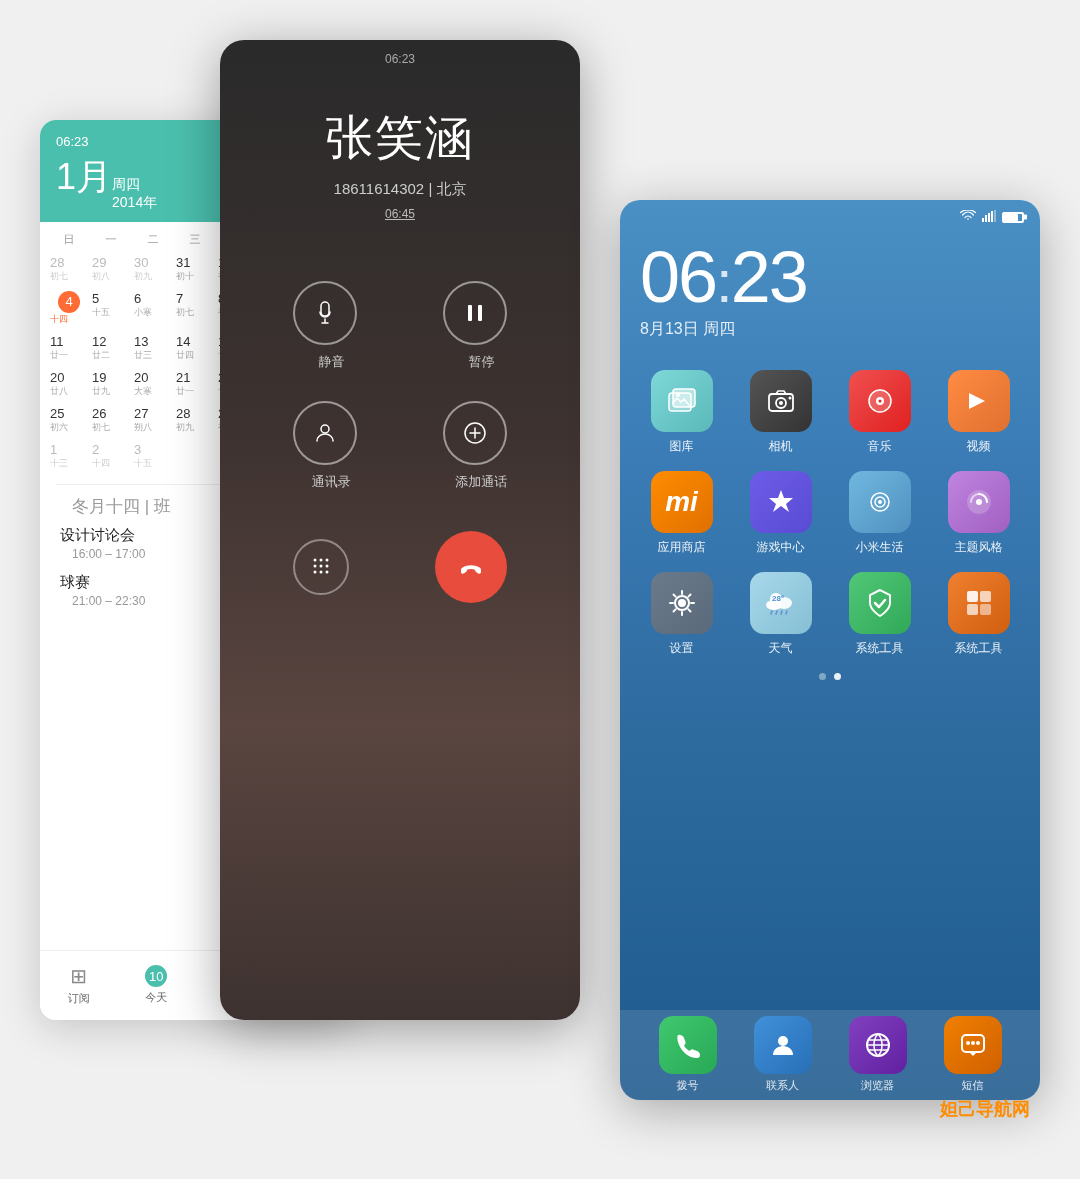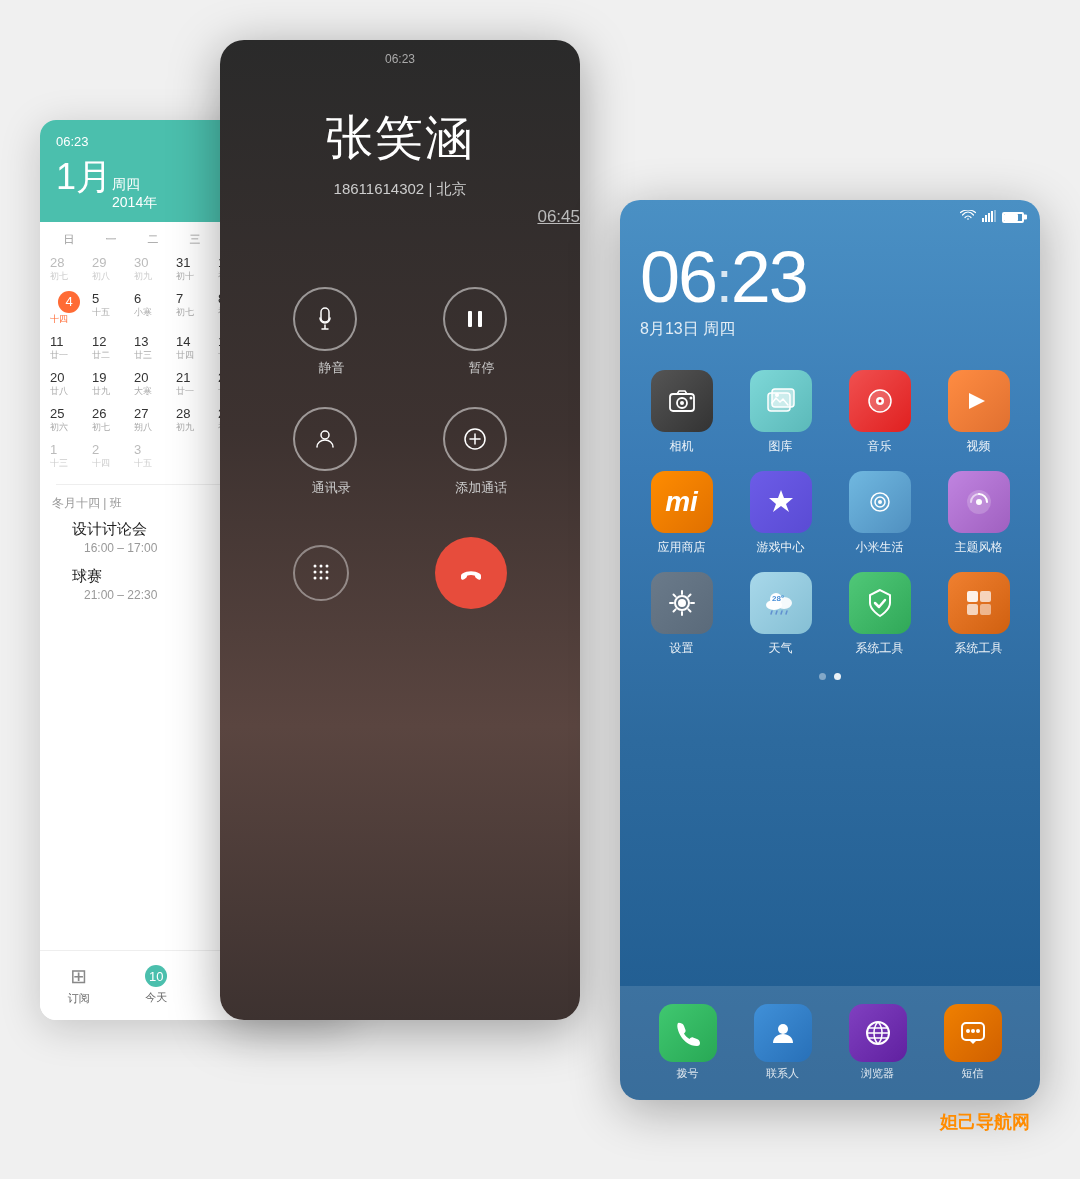--- a/index.html
+++ b/index.html
@@ -98,26 +98,26 @@
     }
     .cal-day.today .lunar { color: #ff6b35; }
     .cal-day.dim { color: #bbb; }
     .cal-day.dim .lunar { color: #ccc; }
     .cal-divider {
       height: 1px;
       background: #eee;
       margin: 4px 16px;
     }
     .cal-event-date {
-      font-size: 12px;
+      font-size: 17px;
       color: #999;
-      padding: 6px 12px 2px;
+      padding: 6px 32px 2px;
     }
     .cal-event {
-      padding: 6px 32px;
+      padding: 6px 20px;
     }
     .cal-event-title {
       font-size: 15px;
       font-weight: 500;
       color: #222;
     }
     .cal-event-time {
       font-size: 12px;
       color: #999;
       margin-top: 2px;
@@ -186,22 +186,22 @@
       margin-top: 40px;
       letter-spacing: 2px;
     }
     .phone-caller-info {
       text-align: center;
       font-size: 15px;
       color: #ccc;
       margin-top: 10px;
     }
     .phone-duration {
-      text-align: right;
-      font-size: 17px;
+      text-align: center;
+      font-size: 12px;
       color: #bbb;
       margin-top: 8px;
       text-decoration: underline;
     }
     .phone-btns-row {
       display: flex;
       justify-content: space-around;
       padding: 60px 30px 0;
     }
     .phone-btn {
@@ -369,21 +369,21 @@
       border-radius: 50%;
       background: rgba(255,255,255,0.4);
     }
     .home-dot.active {
       background: rgba(255,255,255,0.9);
     }
     .home-dock {
       position: absolute;
       bottom: 0;
       left: 0; right: 0;
-      height: 114px;
+      height: 90px;
       background: rgba(255,255,255,0.12);
       display: flex;
       justify-content: space-around;
       align-items: center;
       padding: 0 20px;
     }
     .home-dock-app {
       display: flex;
       flex-direction: column;
       align-items: center;
@@ -400,21 +400,21 @@
       color: #fff;
     }
     .home-dock-label {
       font-size: 11px;
       color: rgba(255,255,255,0.85);
     }
 
     
     .watermark {
       position: absolute;
-      bottom: 6px;
+      bottom: 19px;
       right: 10px;
       font-size: 18px;
       font-weight: bold;
       color: #ff8c00;
       z-index: 10;
     }
 
     
     .ic-camera { background: linear-gradient(135deg, #555 0%, #333 100%); }
     .ic-gallery { background: linear-gradient(135deg, #7ed8d8 0%, #5bb9b9 100%); }
@@ -654,42 +654,42 @@
     <div class="home-clock">
       <div class="home-clock-time">
         <span>06</span><span class="home-clock-colon">:</span><span>23</span>
       </div>
       <div class="home-clock-date">8月13日 周四</div>
     </div>
 
     <div class="home-apps-grid">
 
       <div class="home-app">
+        <div class="home-app-icon ic-gallery">
+          <svg width="30" height="28" viewBox="0 0 30 28" fill="none">
+            <rect x="2" y="6" width="22" height="18" rx="3" fill="rgba(255,255,255,0.3)" stroke="white" stroke-width="1.5"></rect>
+            <rect x="6" y="2" width="22" height="18" rx="3" fill="rgba(255,255,255,0.5)" stroke="white" stroke-width="1.5"></rect>
+            <path d="M6 16l4-5 4 4 3-3 5 6" stroke="white" stroke-width="1.5" stroke-linecap="round" fill="none"></path>
+            <circle cx="11" cy="8" r="2" fill="white"></circle>
+          </svg>
+        </div>
+        <span class="home-app-label">图库</span>
+      </div>
+
+      <div class="home-app">
         <div class="home-app-icon ic-camera">
           <svg width="28" height="24" viewBox="0 0 28 24" fill="none">
             <rect x="2" y="5" width="24" height="17" rx="3" fill="none" stroke="white" stroke-width="1.8"></rect>
             <circle cx="14" cy="14" r="5" fill="none" stroke="white" stroke-width="1.8"></circle>
             <circle cx="14" cy="14" r="2" fill="white"></circle>
             <path d="M9 5l2-3h6l2 3" stroke="white" stroke-width="1.5" fill="none"></path>
             <circle cx="23" cy="9" r="1.5" fill="white"></circle>
           </svg>
         </div>
         <span class="home-app-label">相机</span>
-      </div>
-
-      <div class="home-app">
-        <div class="home-app-icon ic-gallery">
-          <svg width="30" height="28" viewBox="0 0 30 28" fill="none">
-            <rect x="2" y="6" width="22" height="18" rx="3" fill="rgba(255,255,255,0.3)" stroke="white" stroke-width="1.5"></rect>
-            <rect x="6" y="2" width="22" height="18" rx="3" fill="rgba(255,255,255,0.5)" stroke="white" stroke-width="1.5"></rect>
-            <path d="M6 16l4-5 4 4 3-3 5 6" stroke="white" stroke-width="1.5" stroke-linecap="round" fill="none"></path>
-            <circle cx="11" cy="8" r="2" fill="white"></circle>
-          </svg>
-        </div>
-        <span class="home-app-label">图库</span>
       </div>
 
       <div class="home-app">
         <div class="home-app-icon ic-music">
           <svg width="26" height="26" viewBox="0 0 26 26" fill="none">
             <circle cx="13" cy="13" r="11" fill="rgba(255,255,255,0.2)" stroke="white" stroke-width="1.5"></circle>
             <circle cx="13" cy="13" r="4" fill="white"></circle>
             <circle cx="13" cy="13" r="1.5" fill="#e02020"></circle>
           </svg>
         </div>

